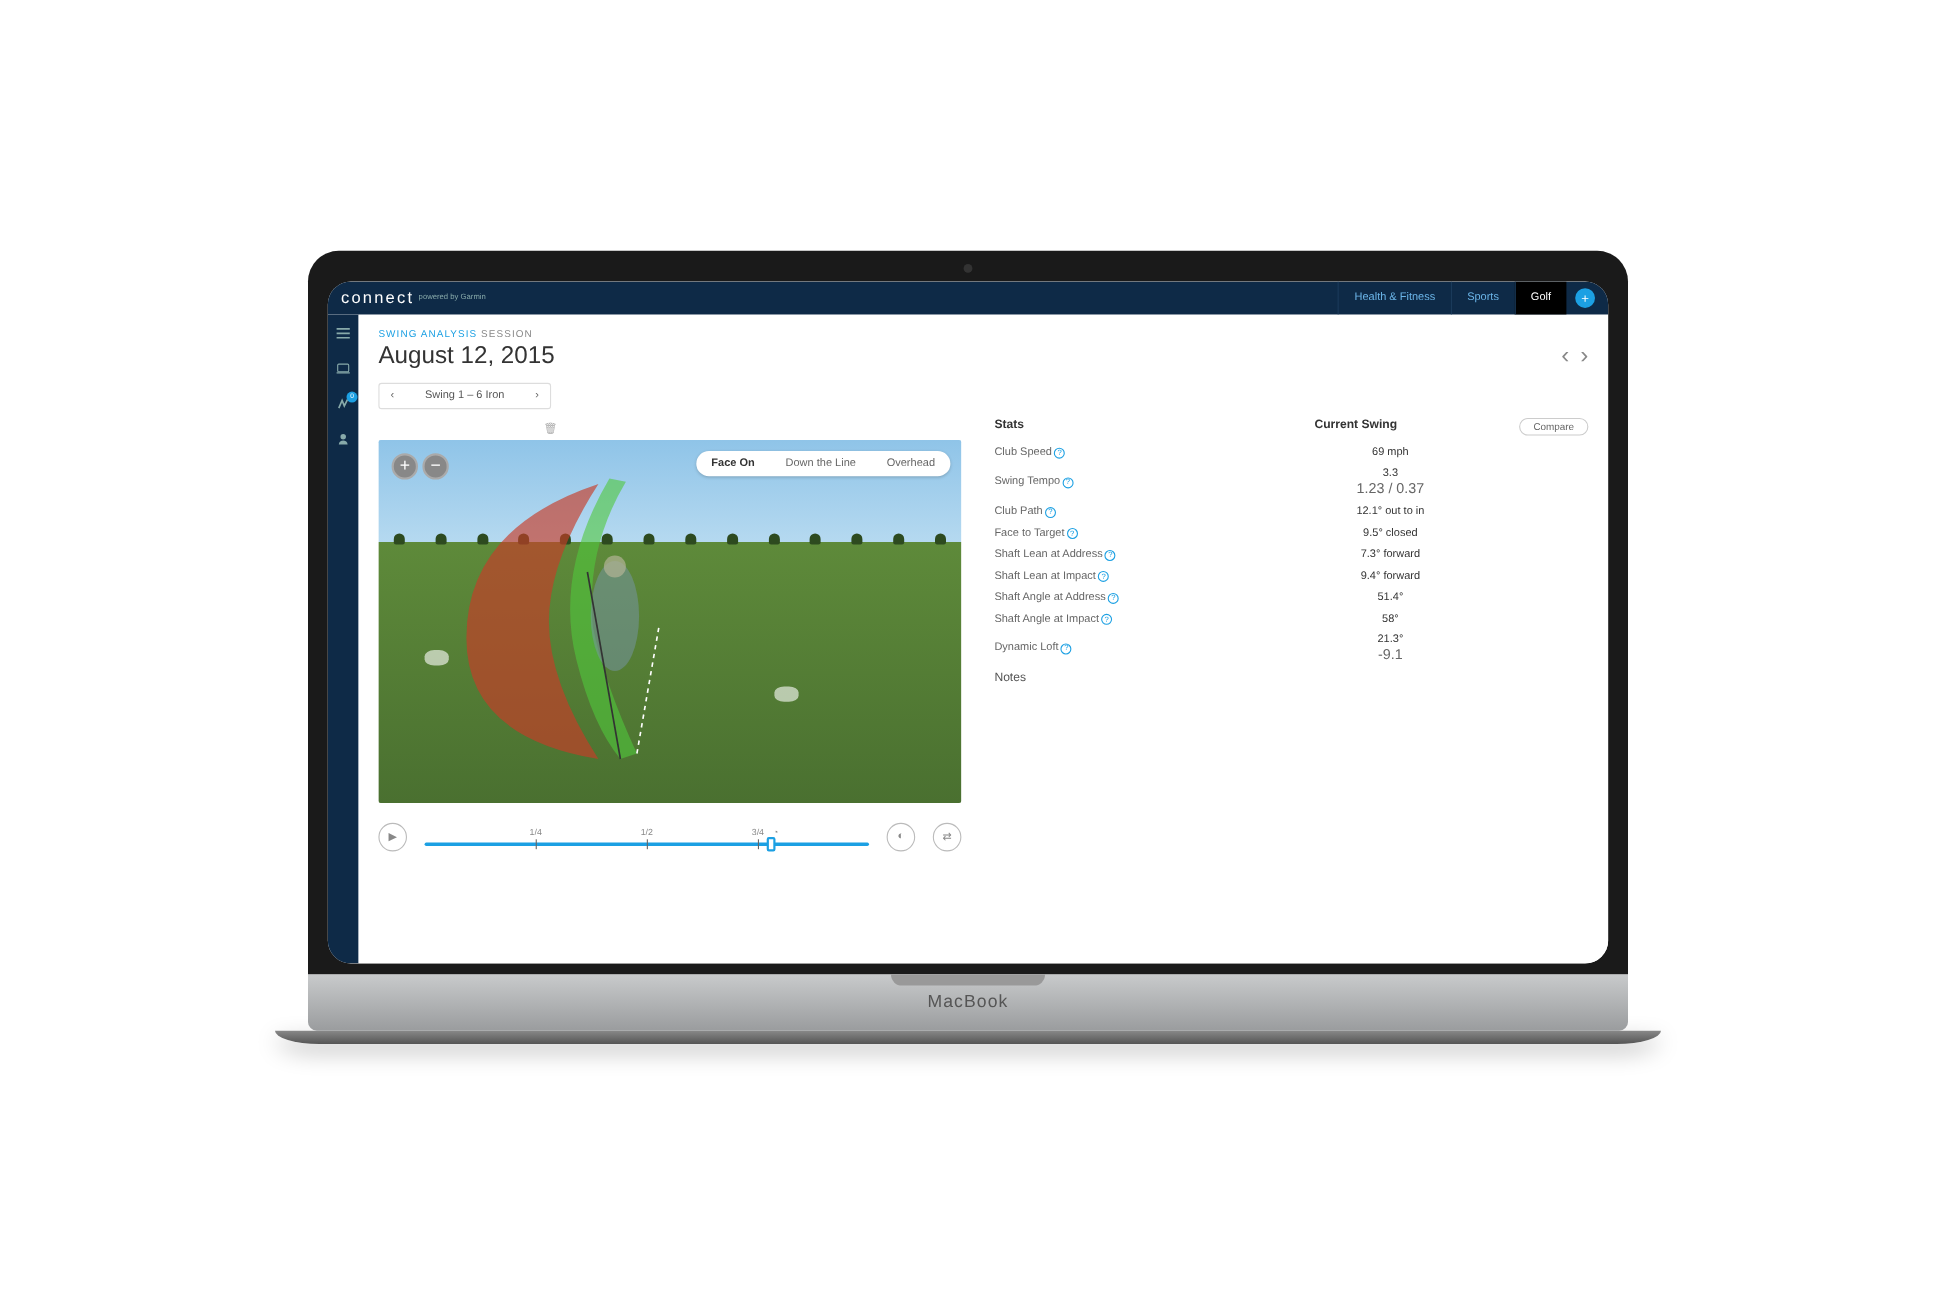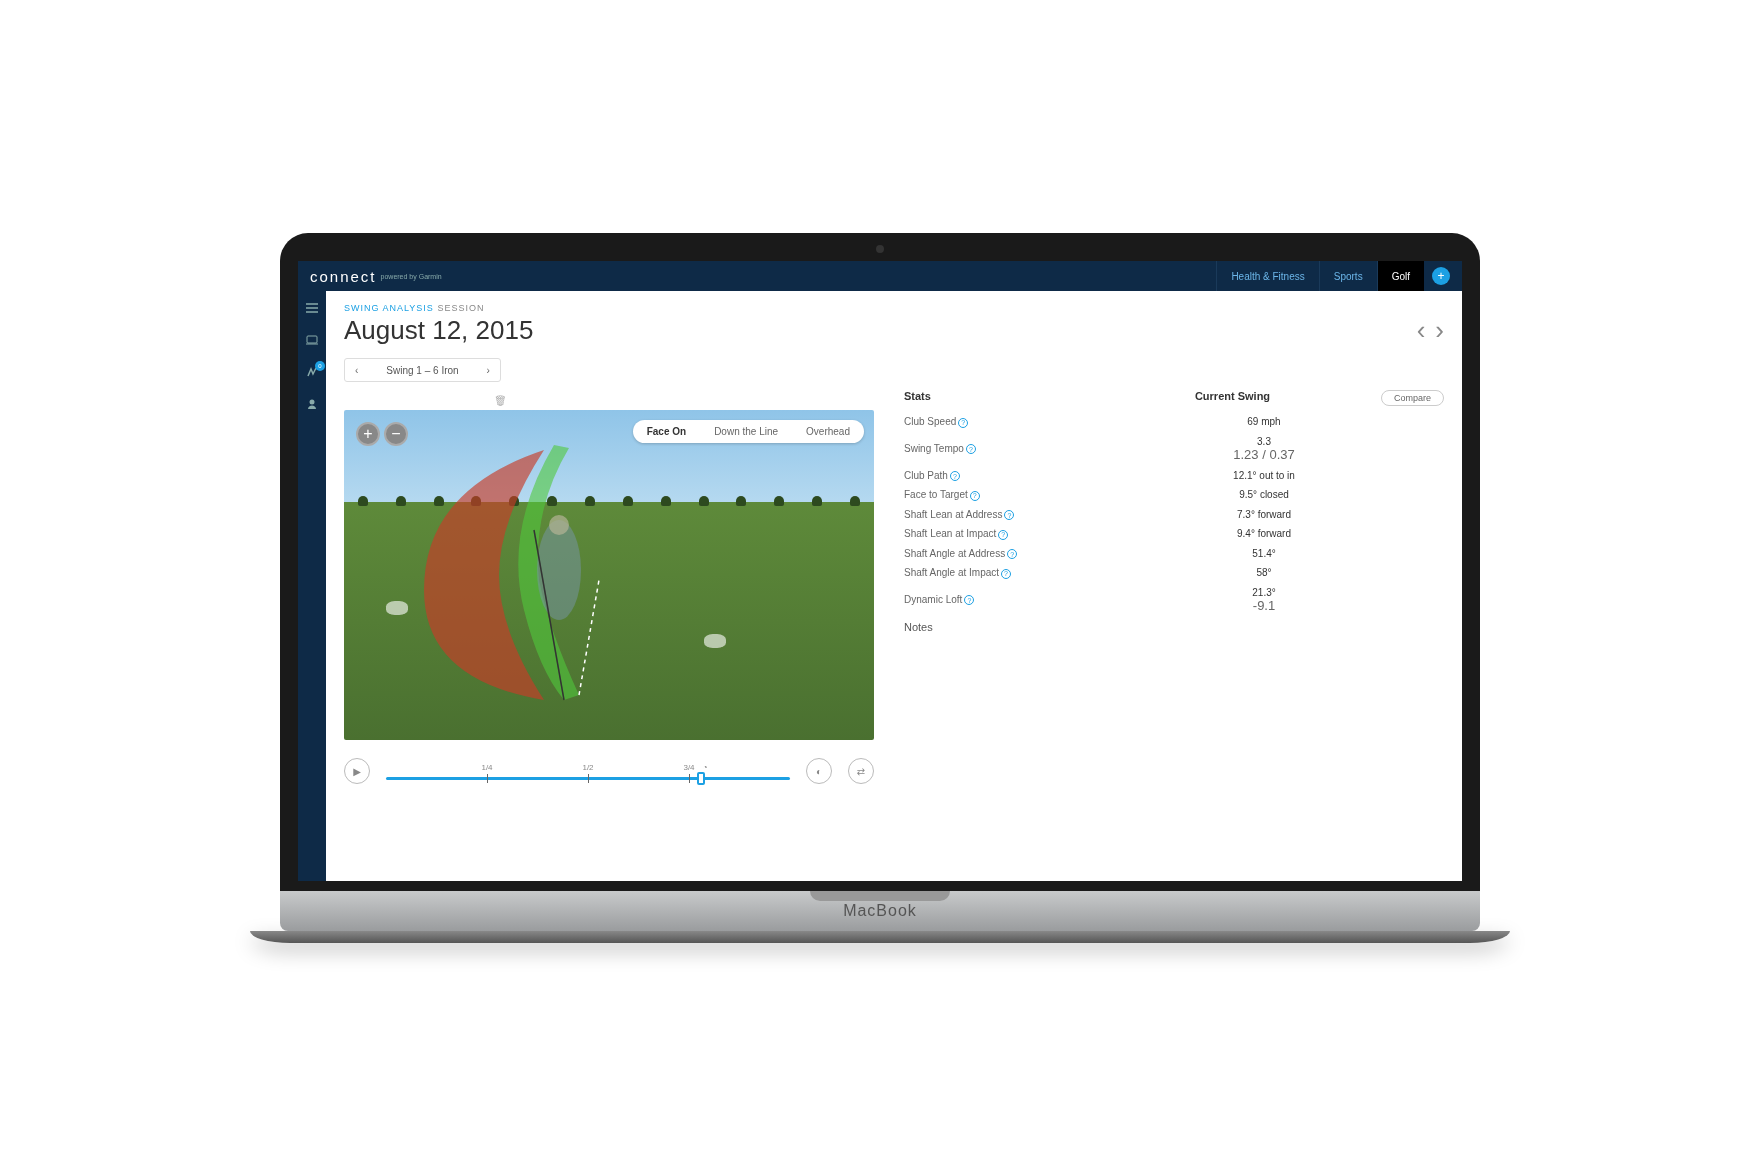--- a/index.html
+++ b/index.html
@@ -1,39 +1,39 @@
 <!DOCTYPE html>
 <html><head>
 <meta charset="utf-8">
 <style>
 * { margin: 0; padding: 0; box-sizing: border-box; font-family: -apple-system, BlinkMacSystemFont, "Segoe UI", Arial, sans-serif; }
 body { background: #fff; display: flex; align-items: center; justify-content: center; height: 1176px; width: 1760px; }
 .laptop { width: 1200px; position: relative; }
 .screen-bezel { background: #1a1a1a; border-radius: 28px 28px 0 0; padding: 28px 18px 10px 18px; position: relative; }
 .camera { position: absolute; top: 12px; left: 50%; transform: translateX(-50%); width: 8px; height: 8px; background: #333; border-radius: 50%; }
-.screen { background: #fff; width: 100%; height: 620px; overflow: hidden; display: flex; flex-direction: column; }
+.screen { background: #fff; width: 100%; height: 620px; overflow: hidden; display: flex; flex-direction: column; border-radius: 21px; }
 
 .topbar { background: #0e2a47; height: 30px; display: flex; align-items: center; padding: 0 12px; color: #fff; }
 .logo { font-size: 15px; letter-spacing: 2px; font-weight: 300; }
 .logo-sub { font-size: 7px; color: #8aa; margin-left: 4px; }
 .top-spacer { flex: 1; }
 .top-link { font-size: 10px; color: #6bb5e8; padding: 0 14px; cursor: pointer; border-left: 1px solid #1a3a5a; height: 100%; display: flex; align-items: center; }
 .top-link.active { color: #fff; background: #000; }
 .add-btn { width: 18px; height: 18px; background: #1ca0e3; border-radius: 50%; color: #fff; display: flex; align-items: center; justify-content: center; font-size: 12px; margin-left: 8px; cursor: pointer; }
 
 .body { flex: 1; display: flex; overflow: hidden; }
 .sidebar { width: 28px; background: #0e2a47; display: flex; flex-direction: column; align-items: center; padding-top: 10px; gap: 18px; }
 .sb-icon { width: 14px; height: 14px; color: #8aa; cursor: pointer; position: relative; }
 .sb-badge { position: absolute; top: -4px; right: -6px; background: #1ca0e3; width: 10px; height: 10px; border-radius: 50%; font-size: 6px; color: #fff; display: flex; align-items: center; justify-content: center; }
 
 .main { flex: 1; background: #fff; padding: 12px 18px; overflow: auto; }
 .crumb { font-size: 9px; letter-spacing: 1px; }
 .crumb .c1 { color: #1ca0e3; }
 .crumb .c2 { color: #888; }
-.page-title { font-size: 26px; font-weight: 300; color: #333; margin-top: 2px; display: flex; align-items: center; }
+.page-title { font-size: 22px; font-weight: 300; color: #333; margin-top: 2px; display: flex; align-items: center; }
 .nav-arrows { margin-left: auto; display: flex; gap: 10px; color: #888; }
 .swing-selector { display: inline-flex; align-items: center; border: 1px solid #ddd; border-radius: 3px; margin-top: 12px; height: 24px; }
 .swing-selector .arr { padding: 0 10px; color: #666; cursor: pointer; font-size: 10px; }
 .swing-selector .lbl { padding: 0 18px; font-size: 10px; color: #555; }
 
 .content-row { display: flex; gap: 30px; margin-top: 8px; }
 .left-col { flex: 0 0 530px; }
 .right-col { flex: 1; }
 
 .trash-icon { font-size: 10px; color: #aaa; margin-left: 150px; margin-bottom: 4px; cursor: pointer; display: inline-block; }
@@ -64,21 +64,21 @@
 .compare-btn { border: 1px solid #ccc; border-radius: 10px; padding: 2px 12px; font-size: 9px; color: #666; cursor: pointer; font-weight: normal; }
 .stat-row { display: flex; align-items: center; padding: 4px 0; font-size: 10px; }
 .stat-row .sl { flex: 0 0 180px; color: #666; }
 .stat-row .sv { flex: 1; text-align: center; color: #333; }
 .stat-row .sv2 { display: block; font-size: 13px; color: #666; }
 .info { display: inline-flex; width: 10px; height: 10px; border: 1px solid #1ca0e3; border-radius: 50%; color: #1ca0e3; font-size: 7px; align-items: center; justify-content: center; margin-left: 2px; cursor: pointer; }
 
 .notes-label { font-size: 11px; color: #555; margin-top: 4px; margin-bottom: 6px; }
 .notes-area { width: 100%; height: 130px; border: 1px solid #ddd; border-radius: 2px; padding: 8px; font-size: 10px; color: #999; resize: none; font-family: inherit; }
 
-.base { height: 40px; background: linear-gradient(#c8cacb, #9a9c9e); border-radius: 0 0 8px 8px; position: relative; display: flex; align-items: center; justify-content: center; text-align: right; }
+.base { height: 51px; background: linear-gradient(#c8cacb, #9a9c9e); border-radius: 0 0 8px 8px; position: relative; display: flex; align-items: center; justify-content: center; text-align: right; }
 .base-label { color: #555; font-size: 16px; letter-spacing: 1px; }
 .foot { height: 12px; background: linear-gradient(#888, #555); border-radius: 0 0 40px 40px / 0 0 12px 12px; margin: 0 -30px; box-shadow: 0 8px 20px rgba(0,0,0,.25); }
 .notch { position: absolute; top: 0; left: 50%; transform: translateX(-50%); width: 140px; height: 10px; background: #999; border-radius: 0 0 12px 12px; }
 </style>
 </head>
 <body>
 
 <div class="laptop">
   <div class="screen-bezel">
     <div class="camera"></div>

